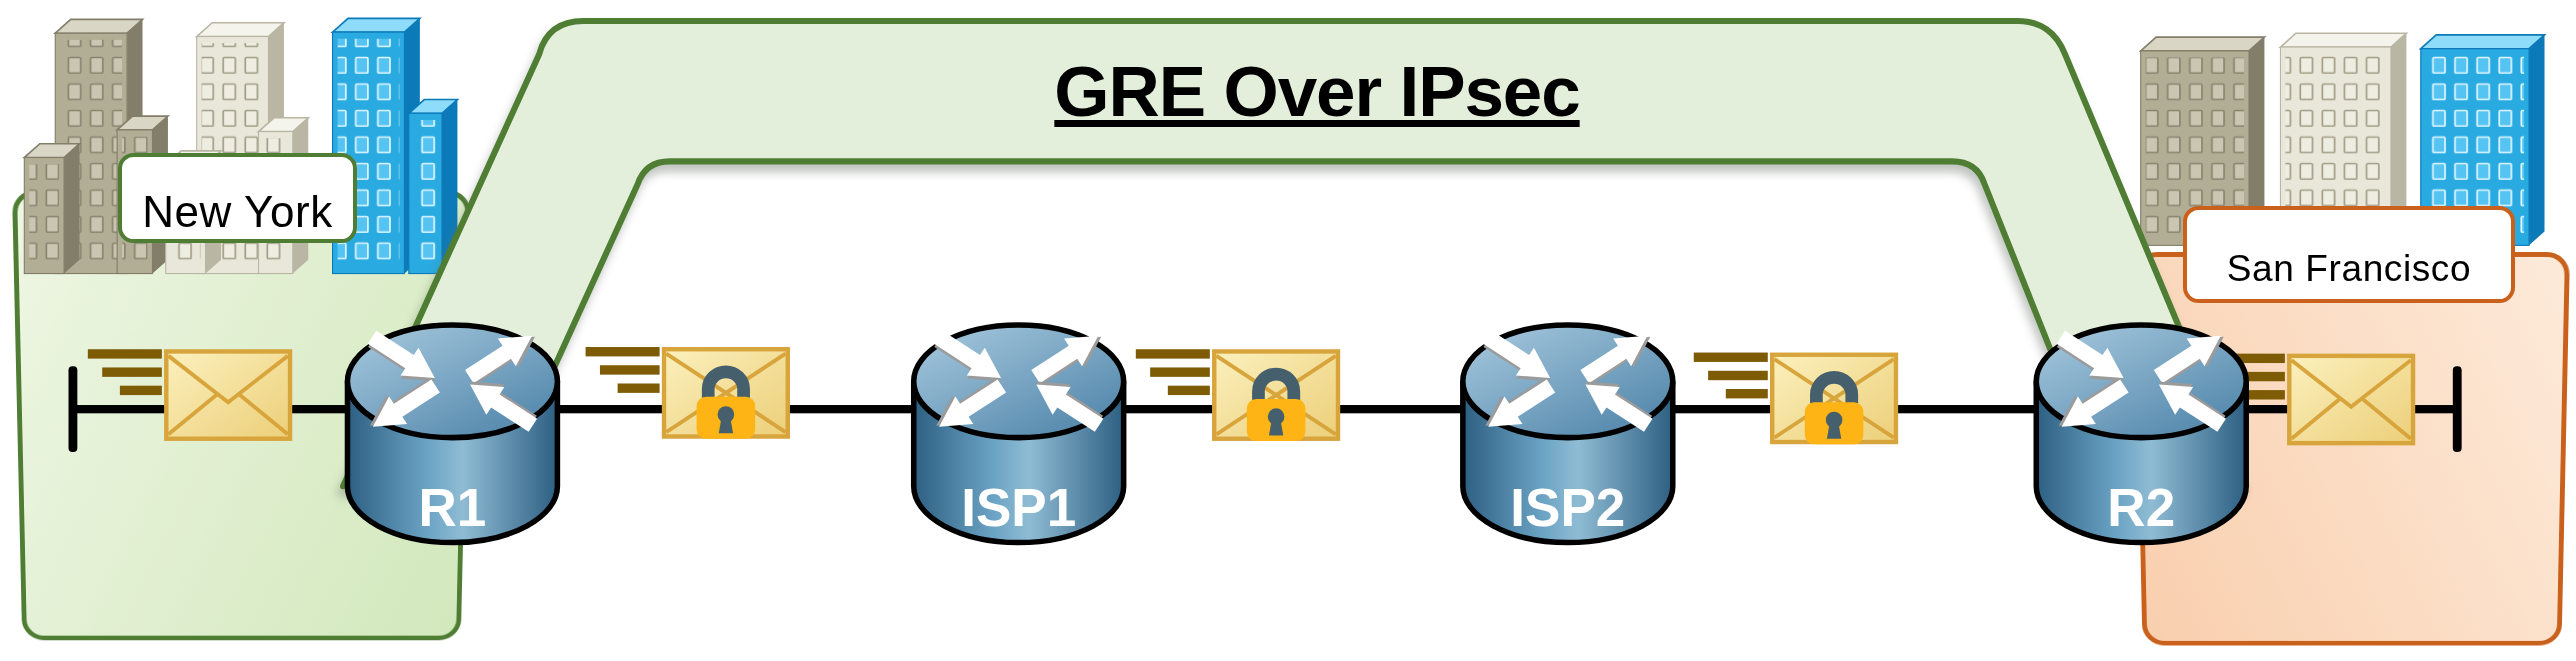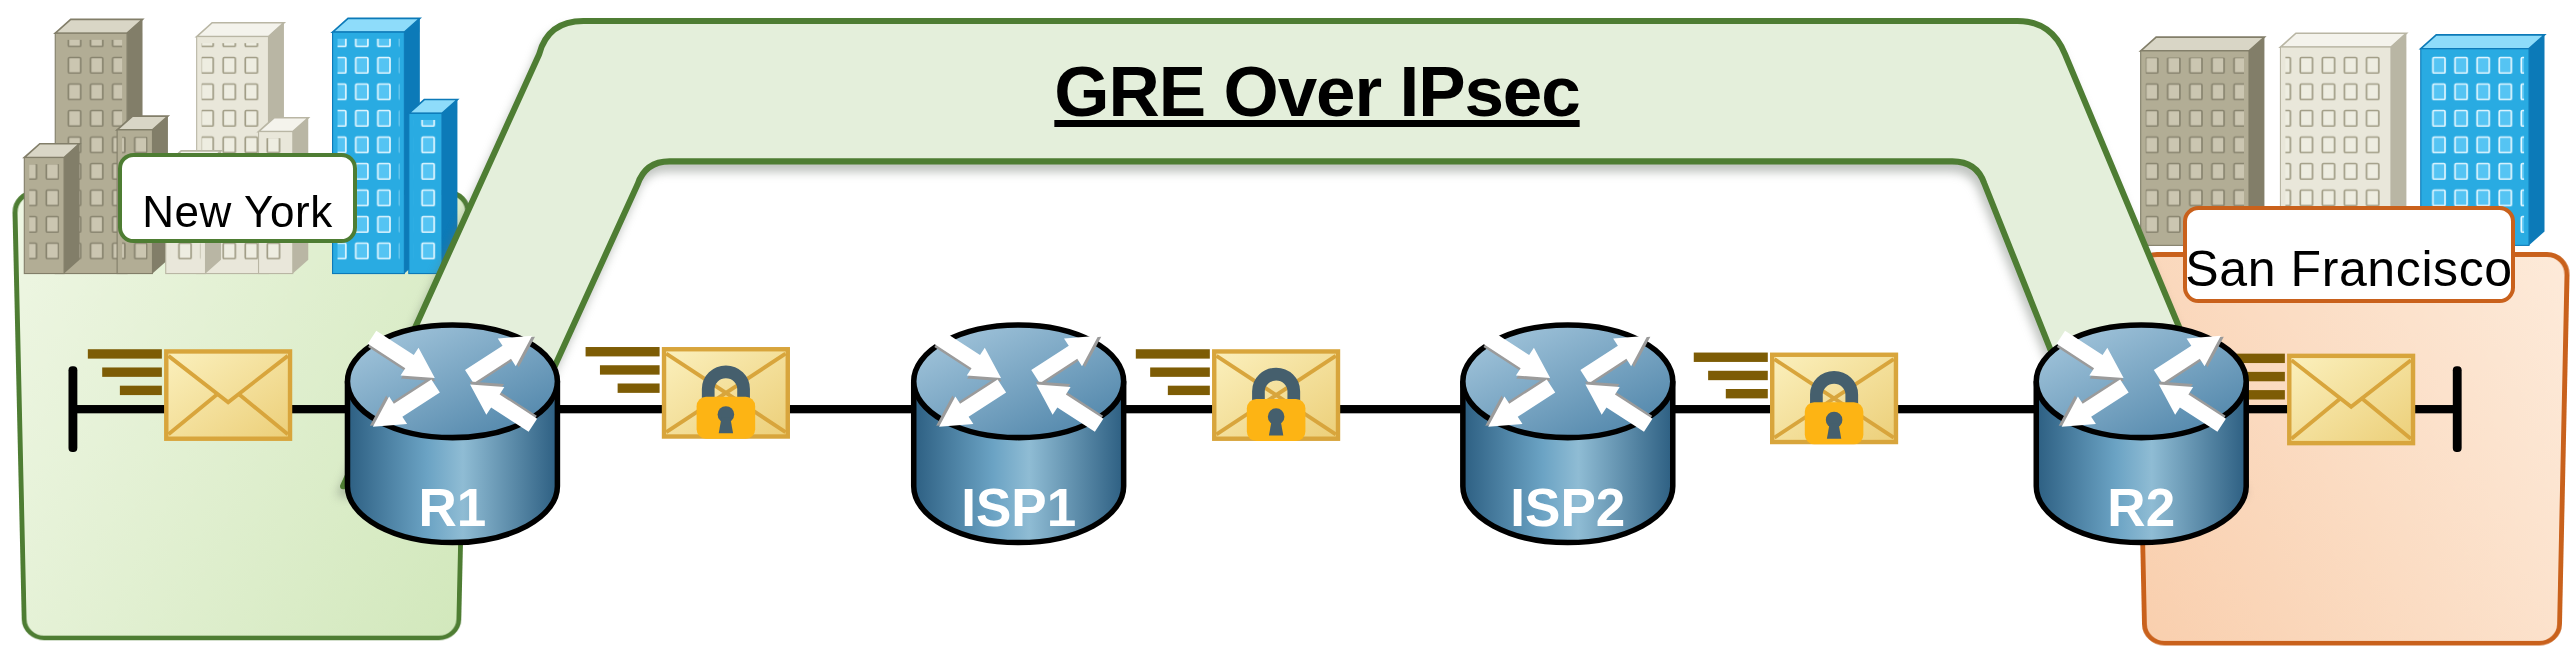--- a/index.html
+++ b/index.html
@@ -25,21 +25,21 @@
   svg.scene{position:absolute;left:0;top:0;width:2576px;height:662px;}
   .tunnel-path{filter:drop-shadow(-5px 14px 9px rgba(105,115,105,.42));}
   
   .site-label{
     position:absolute;background:#ffffff;display:flex;align-items:center;justify-content:center;
     border-radius:15.5px;color:var(--label-color);
   }
   .site-label .txt{font-size:44px;letter-spacing:0.6px;white-space:nowrap;margin-top:28px;}
   .label-ny{left:118px;top:153px;width:231px;height:82px;border:4.4px solid var(--ny-border);}
   .label-sf{left:2183px;top:206px;width:324px;height:89px;border:4.4px solid var(--sf-border);}
-  .label-sf .txt{font-size:50px;}
+  .label-sf .txt{font-size:37px;}
   
   .tunnel-title{
     position:absolute;left:583px;top:32px;width:1468px;height:119px;
     display:flex;align-items:center;justify-content:center;
     font-size:71px;font-weight:800;letter-spacing:-1.1px;color:var(--title-color);
     white-space:nowrap;
     text-decoration:underline;
   }
   text.router-label{
     font-family:"Liberation Sans", sans-serif;font-weight:bold;font-size:96px;

